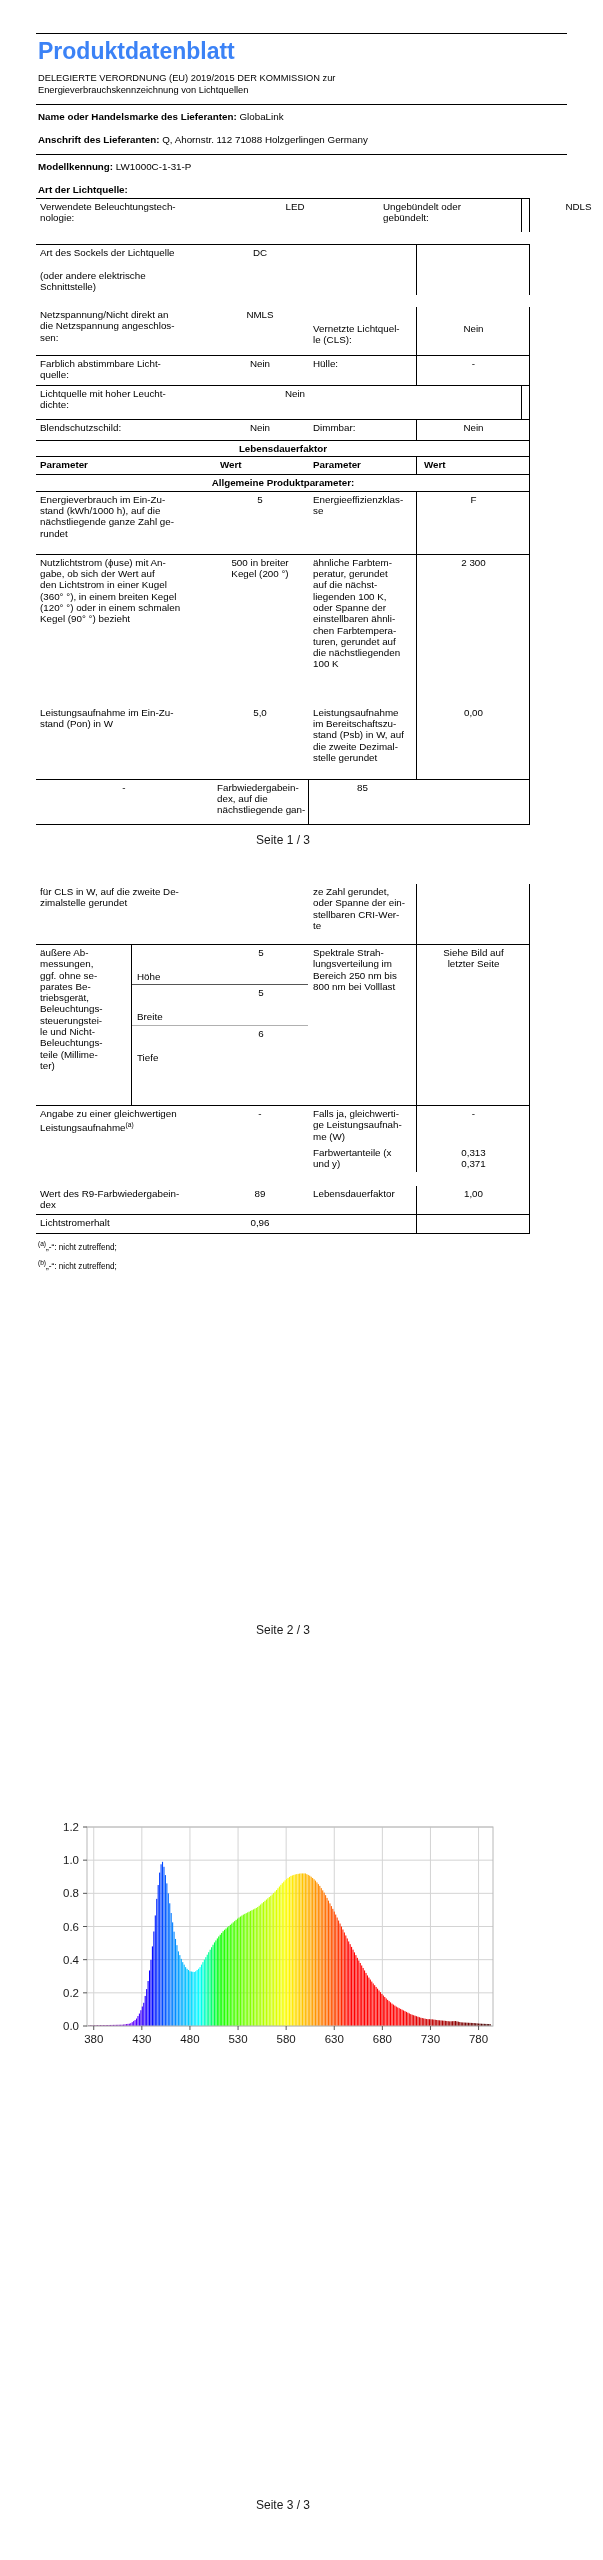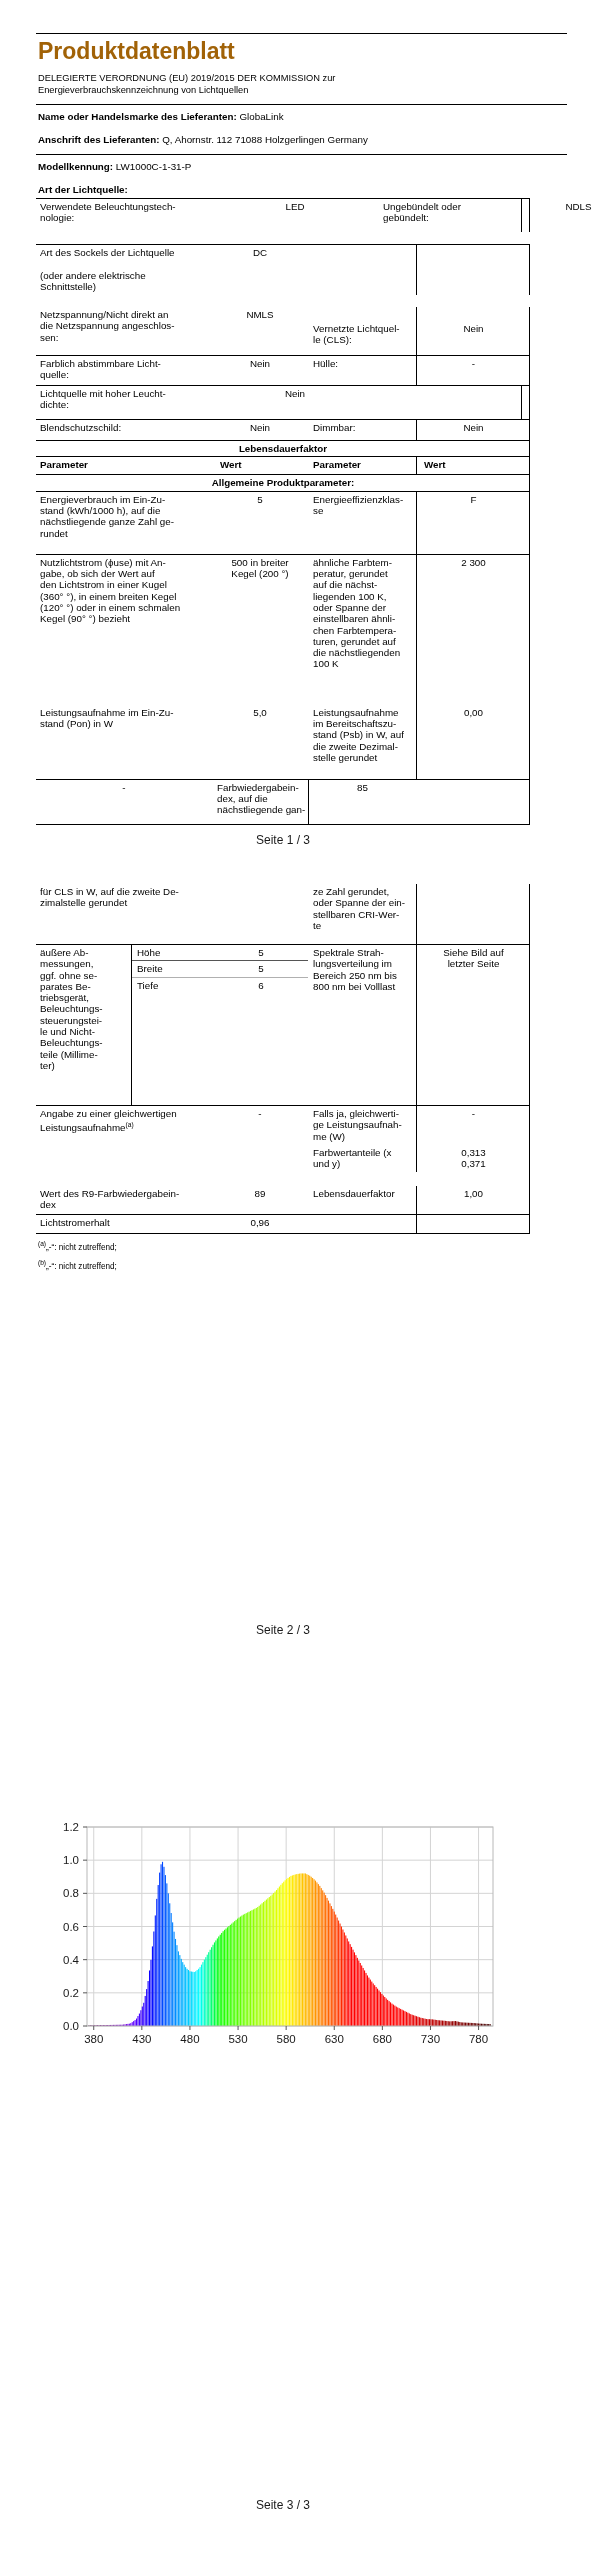--- a/index.html
+++ b/index.html
@@ -3,40 +3,40 @@
 <meta charset="utf-8">
 <style>
   html,body{margin:0;padding:0;background:#ffffff;}
   body{width:603px;height:2560px;position:relative;overflow:hidden;
        font-family:"Liberation Sans",sans-serif;color:#000;}
   .page{position:absolute;left:36px;width:531px;}
   #page1{top:0;}
   #page2{top:884px;}
   #page3{top:1780px;height:780px;}
   .hr{border-top:1.2px solid #000;height:0;}
-  .title{color:#a16207;font-size:23px;font-weight:bold;margin:3px 0 0 2px;line-height:28px;}
+  .title{color:#3b82f6;font-size:23px;font-weight:bold;margin:3px 0 0 2px;line-height:28px;}
   .sub{font-size:9.3px;line-height:12px;margin:7px 0 0 2px;}
   .kv{font-size:9.8px;margin:0 0 0 2px;line-height:11.5px;}
   .kv b{font-weight:bold;}
   .mt6{margin-top:6px;} .mt8{margin-top:8px;} .mt9{margin-top:9px;} .mt11{margin-top:11px;}
   .tbl{width:494px;font-size:9.8px;line-height:11.3px;}
   .bt{border-top:1px solid #000;}
   .bb{border-bottom:1px solid #000;}
   .tr{display:grid;grid-template-columns:176px 96px 108px 114px;border-right:1px solid #000;}
   .tr-dims{display:grid;grid-template-columns:95px 81px 96px 108px 114px;border-right:1px solid #000;}
   .c0{padding:2px 3px 3px 4px;white-space:pre-line;}
   .v0{text-align:center;padding:2px 2px 3px 2px;white-space:pre-line;}
   .c1{padding:2px 2px 3px 5px;white-space:pre-line;}
   .v1{text-align:center;padding:2px 2px 3px 2px;border-left:1px solid #000;white-space:pre-line;}
   .span-all{grid-column:1/-1;text-align:center;font-weight:bold;padding:2px 0;}
   .hdr{font-weight:bold;}
   .pt16{padding-top:16px;}
   .sub-tbl{grid-column:2/4;border-left:1px solid #000;}
   .sub-row{display:grid;grid-template-columns:81px 96px;}
-  .sub-row .sl{padding:2px 2px 2px 5px;}
+  .sub-row .sl{padding:2px 2px 2px 5px;margin-top:24px;}
   .sub-row .sv{text-align:center;padding:2px;}
   .sep1{border-bottom:1.5px solid #555;}
   .sep2{border-bottom:1px solid #b0b0b0;}
   .right-sub{grid-column:3/5;display:grid;grid-template-columns:108px 114px;grid-auto-rows:min-content;}
   .right-sub .c1{grid-column:1;}
   .right-sub .v1{grid-column:2;}
   .rs-row{display:contents;}
   .fn{font-size:8.2px;margin:3px 0 0 2px;line-height:13px;}
   .fnm{font-size:6.6px;vertical-align:super;}
   .pagefoot{font-size:12px;color:#1a1a1a;text-align:center;padding-right:37px;}

